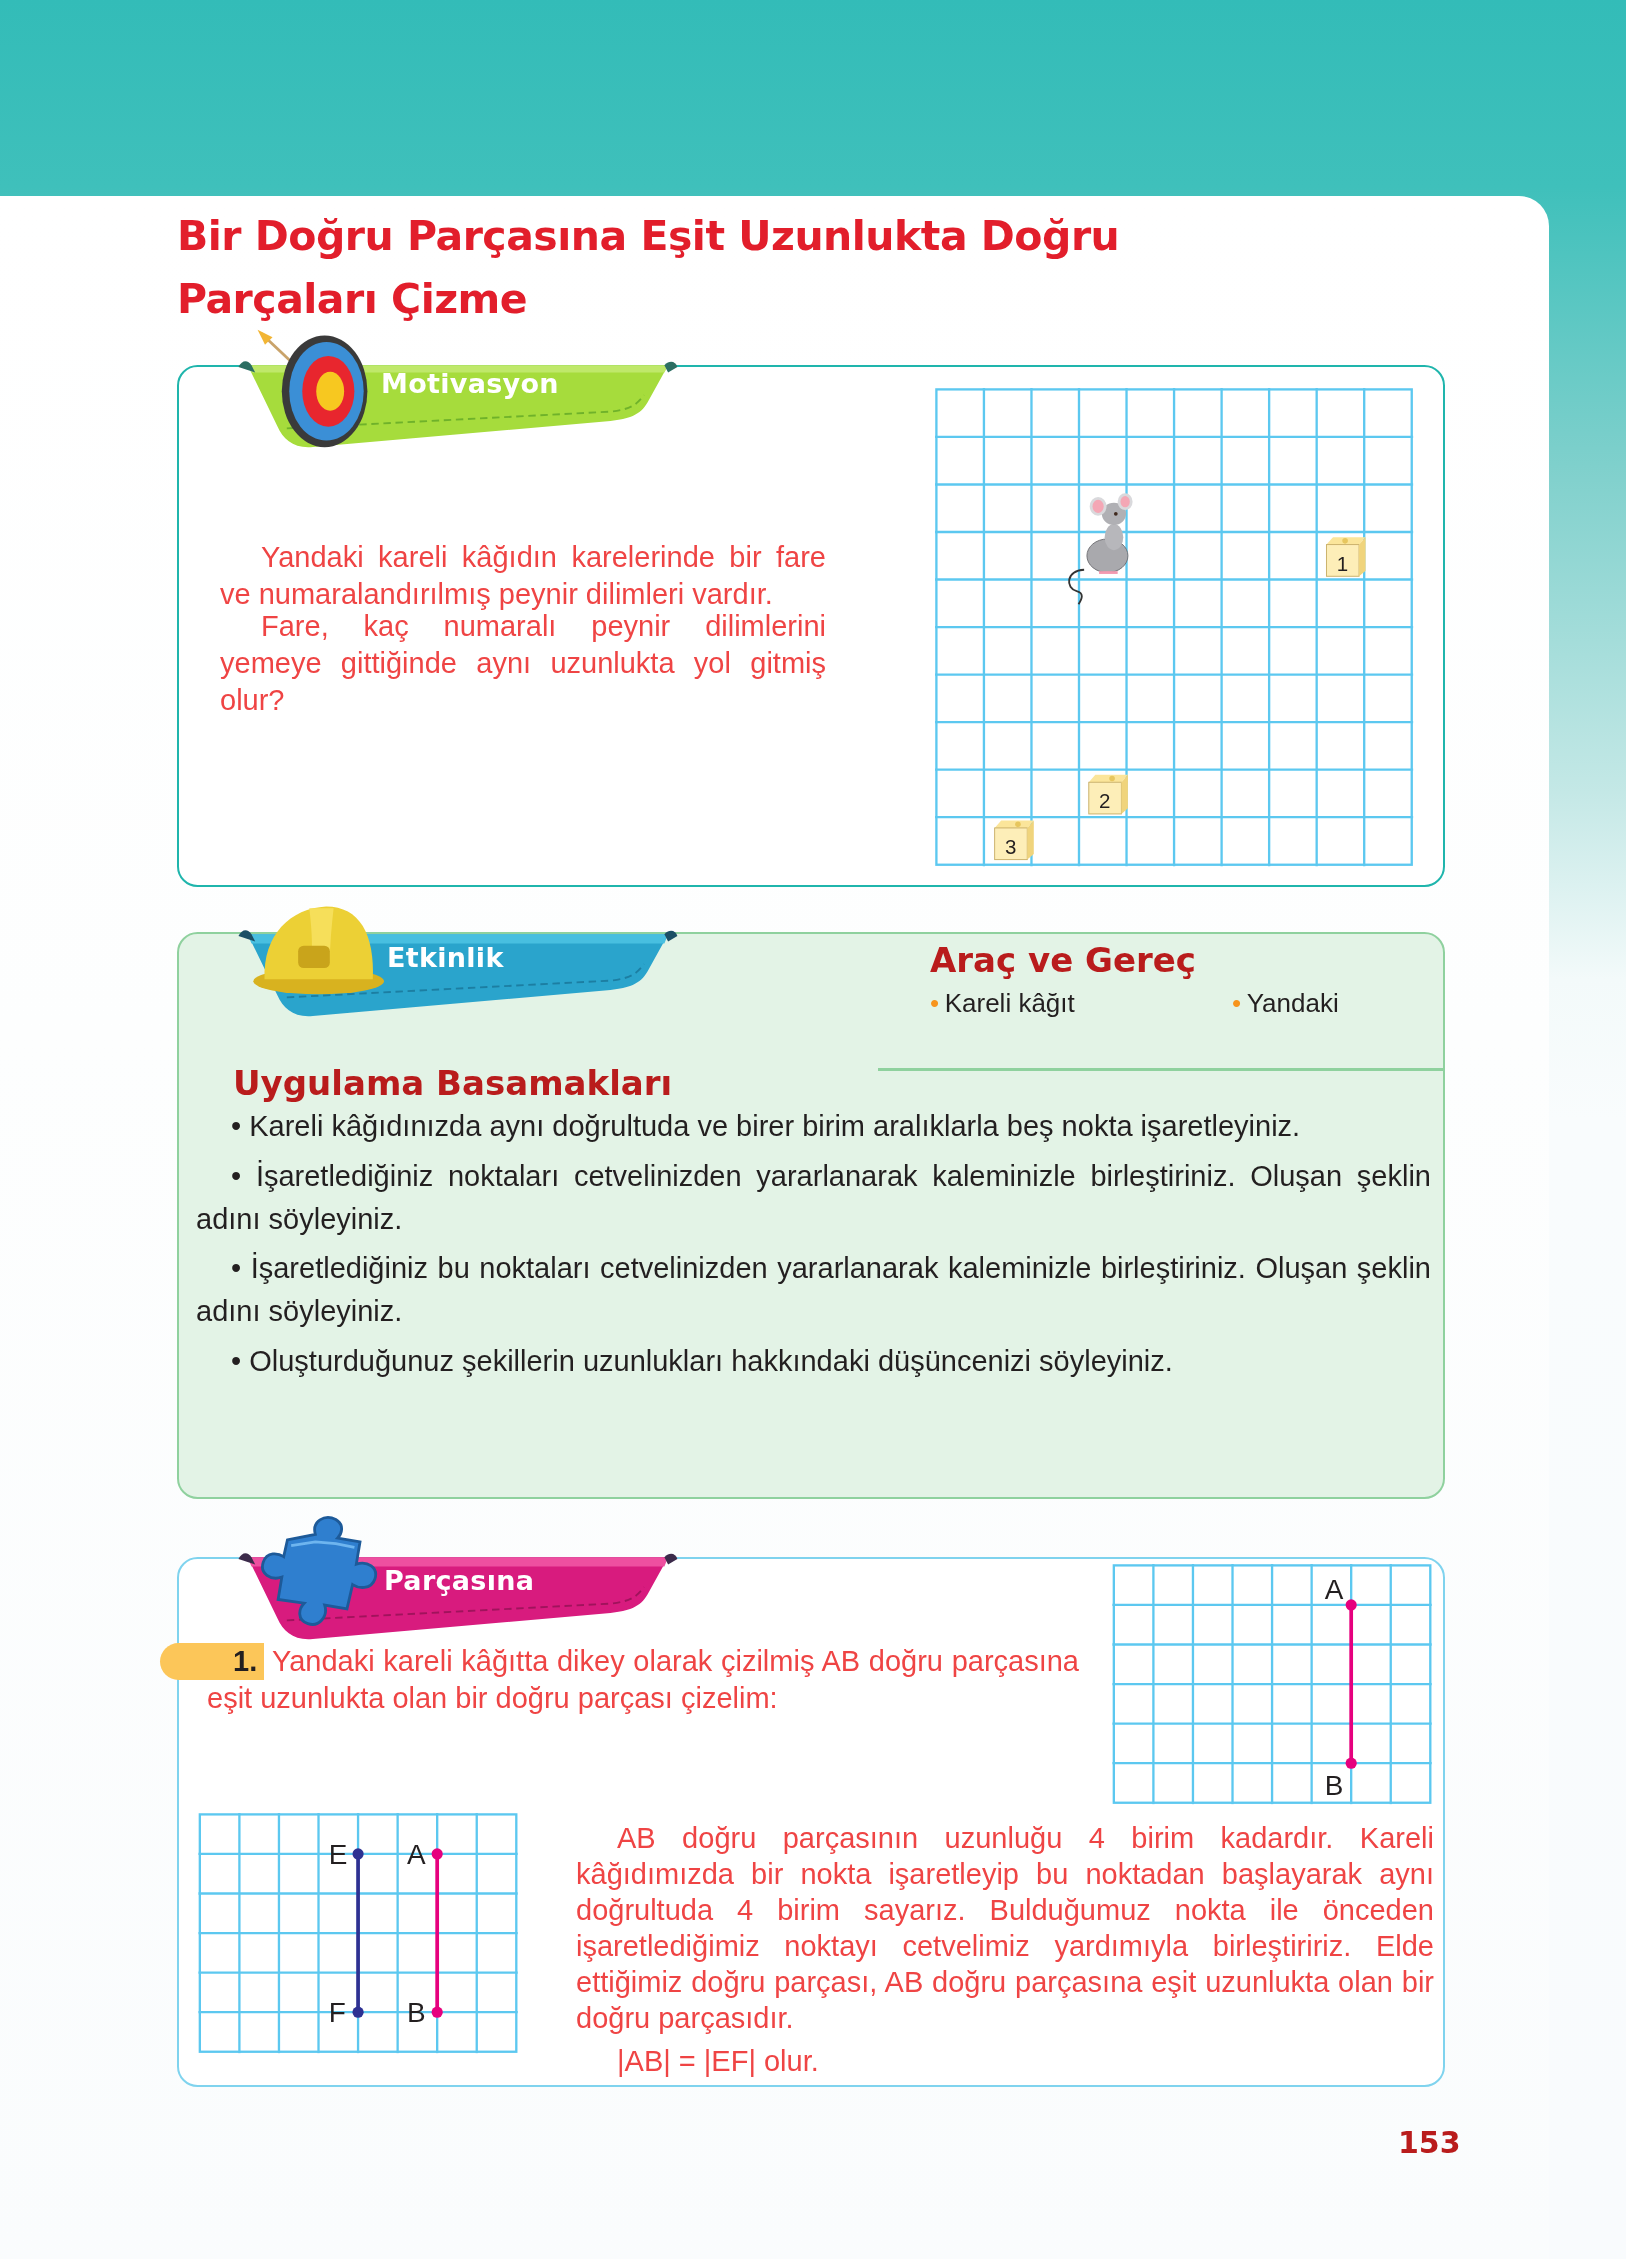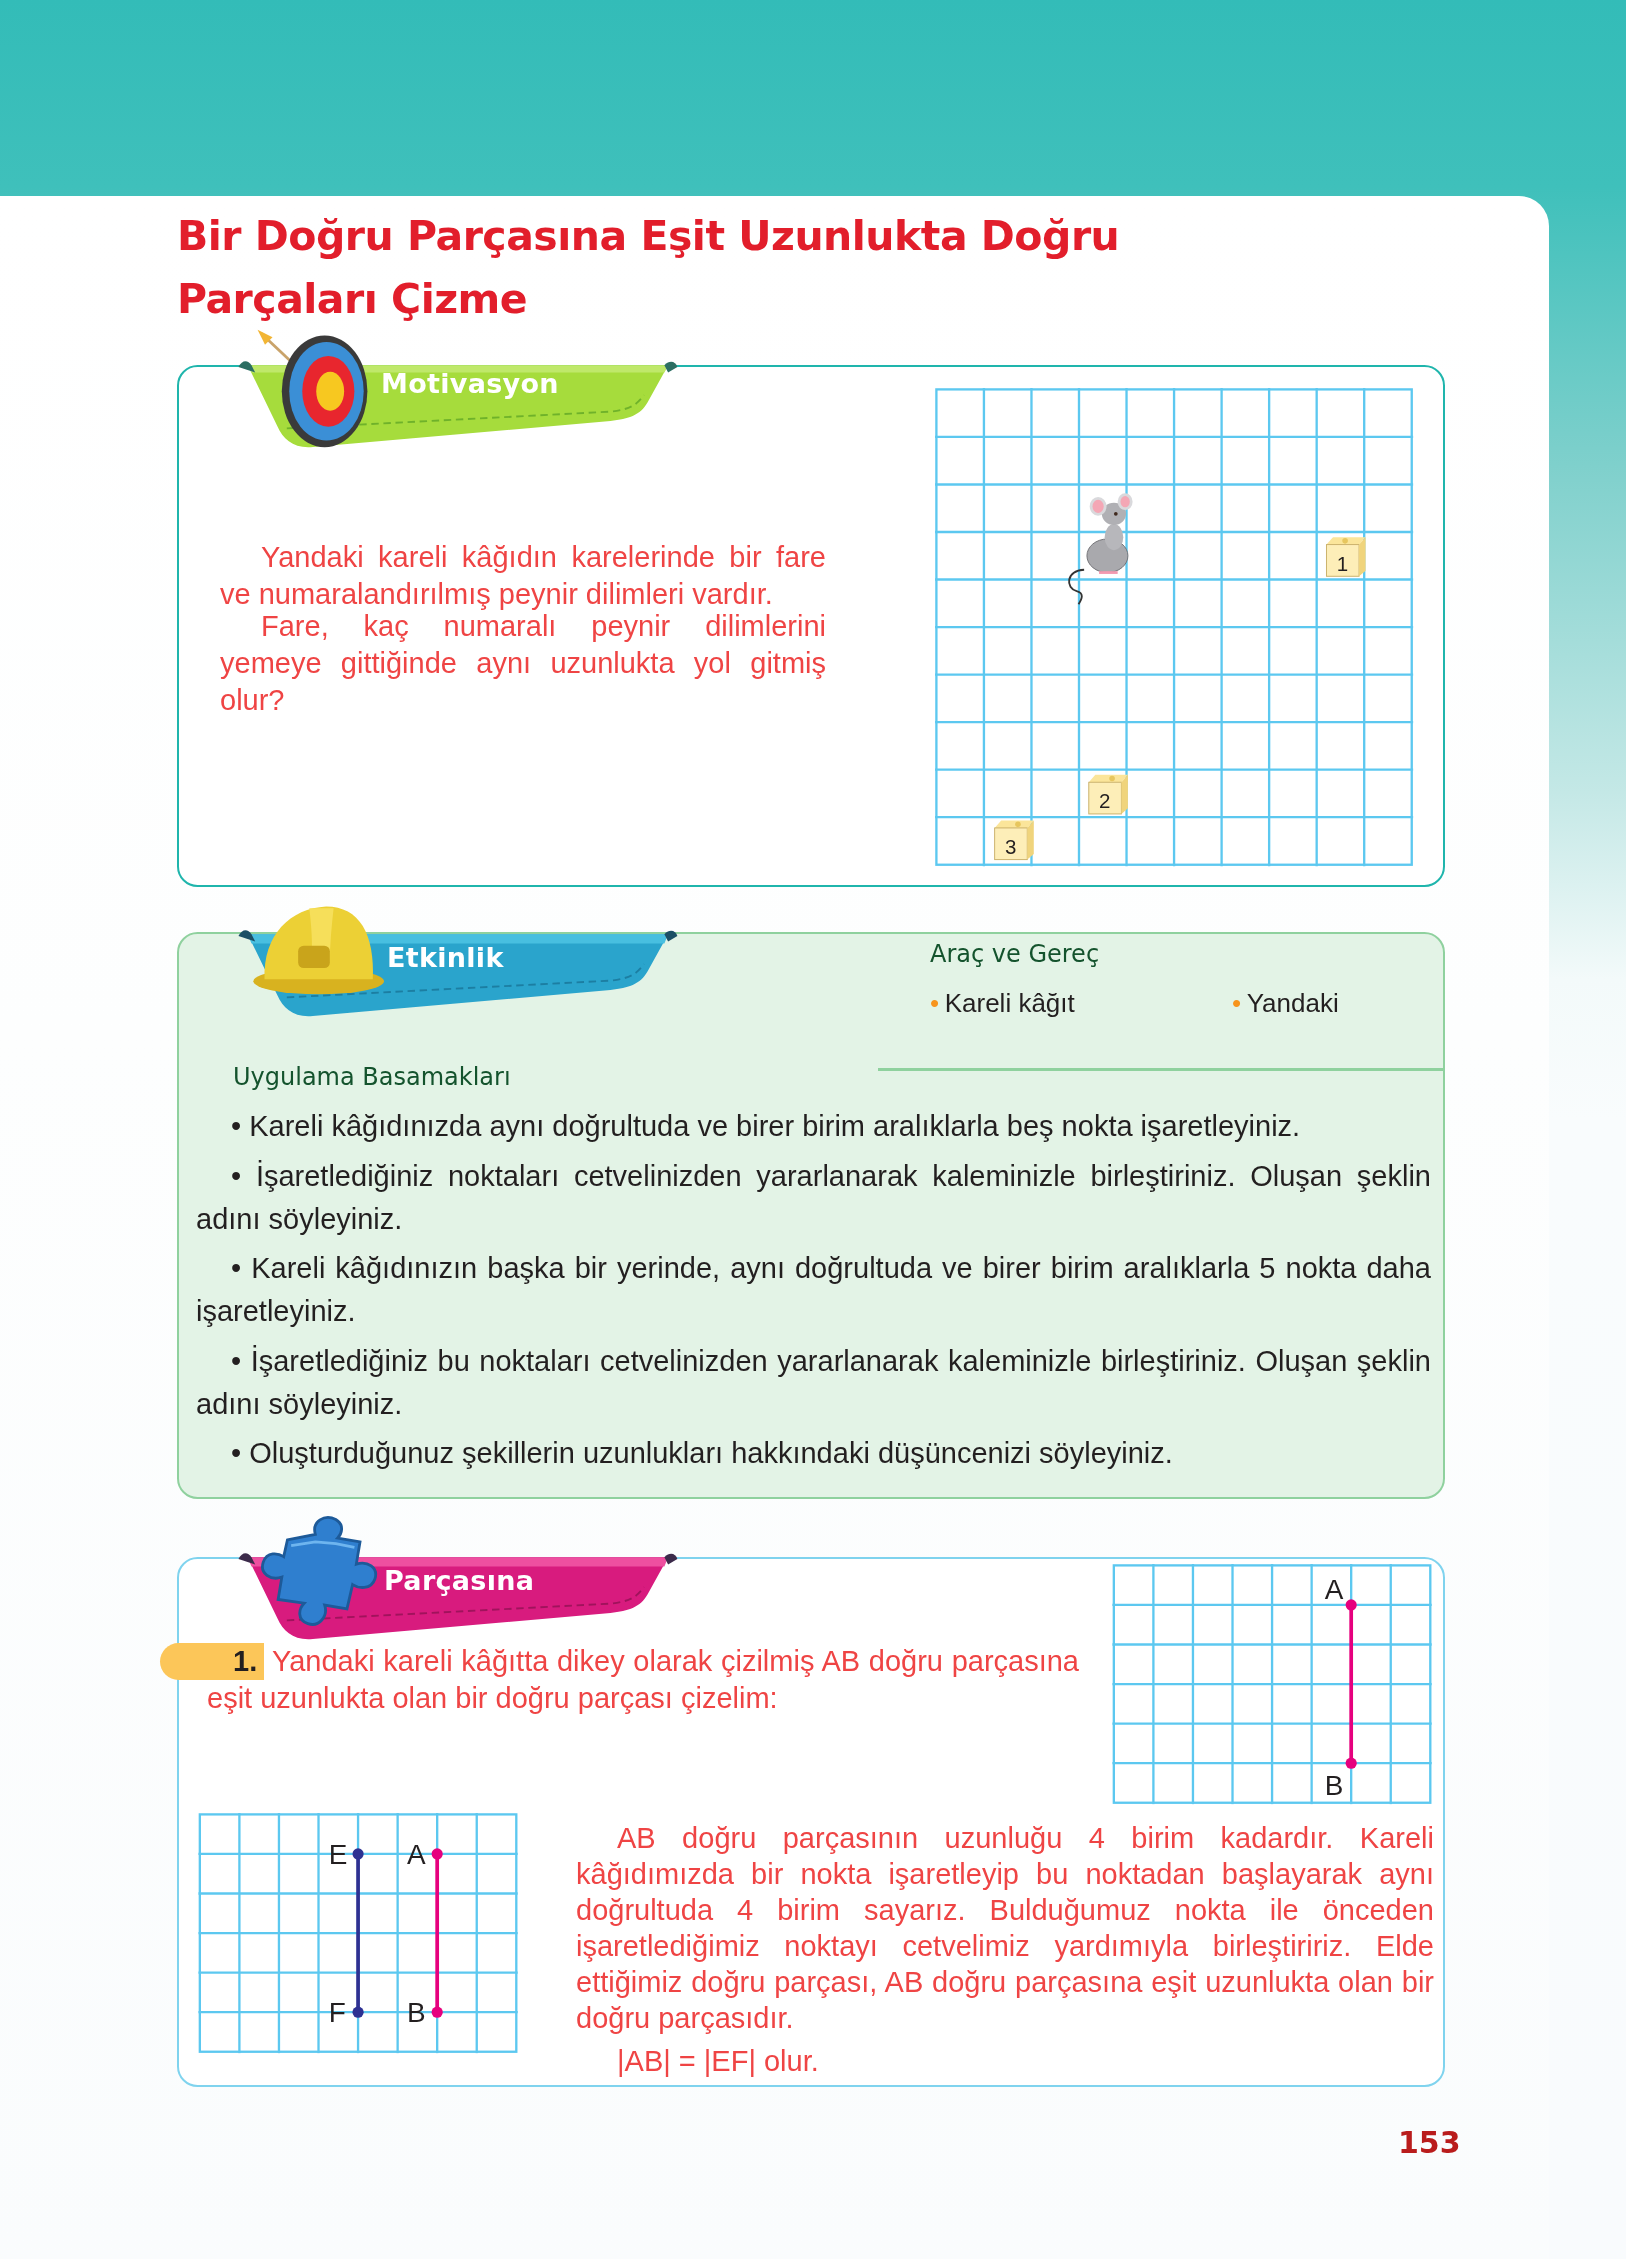--- a/index.html
+++ b/index.html
@@ -63,23 +63,23 @@
     text-align: justify;
   }
   .indent { text-indent: 41px; }
 
   .grid-wrap { position: absolute; }
   .grid-wrap svg { display: block; }
 
   .orange-heading {
     position: absolute;
     font-family: "DejaVu Sans", sans-serif;
-    font-weight: normal;
-    font-size: 24px;
-    color: #14532d;
+    font-weight: bold;
+    font-size: 34px;
+    color: #b91c1c;
   }
   .tool-item {
     position: absolute;
     font-size: 26px;
     color: #231f20;
   }
   .tool-item .dot { color: #f7941d; margin-right: 5.6px; }
 
   .steps {
     position: absolute;
@@ -258,21 +258,20 @@
 <div class="tool-item" style="left:1232px; top:988px;">
   <span class="dot">•</span><span>Yandaki</span>
 </div>
 <div style="position:absolute; left:878px; top:1068px; width:567px; height:2.8px; background:#8fd19e;"></div>
 
 <div class="orange-heading" style="left:233px; top:1063px;">Uygulama Basamakları</div>
 
 <div class="steps">
   <div class="step">• Kareli kâğıdınızda aynı doğrultuda ve birer birim aralıklarla beş nokta işaretleyiniz.</div>
   <div class="step">• İşaretlediğiniz noktaları cetvelinizden yararlanarak kaleminizle birleştiriniz. Oluşan şeklin adını söyleyiniz.</div>
-  <div class="step">• Kareli kâğıdınızın başka bir yerinde, aynı doğrultuda ve birer birim aralıklarla 5 nokta daha işaretleyiniz.</div>
   <div class="step">• İşaretlediğiniz bu noktaları cetvelinizden yararlanarak kaleminizle birleştiriniz. Oluşan şeklin adını söyleyiniz.</div>
   <div class="step">• Oluşturduğunuz şekillerin uzunlukları hakkındaki düşüncenizi söyleyiniz.</div>
 </div>
 
 <div class="box box-ornekler"></div>
 
 <div class="ribbon" style="left:238px; top:1546px; width:438px;">
   <svg width="438" height="93" viewBox="0 0 470 100">
     <path d="M10,12 L462,12 L440,52 C432,66 420,70 400,72 L80,100 C60,102 48,92 42,78 Z" fill="#d81b7e"></path>
     <path d="M10,12 L462,12 L458,22 L14,22 Z" fill="#ee4fa0"></path>

